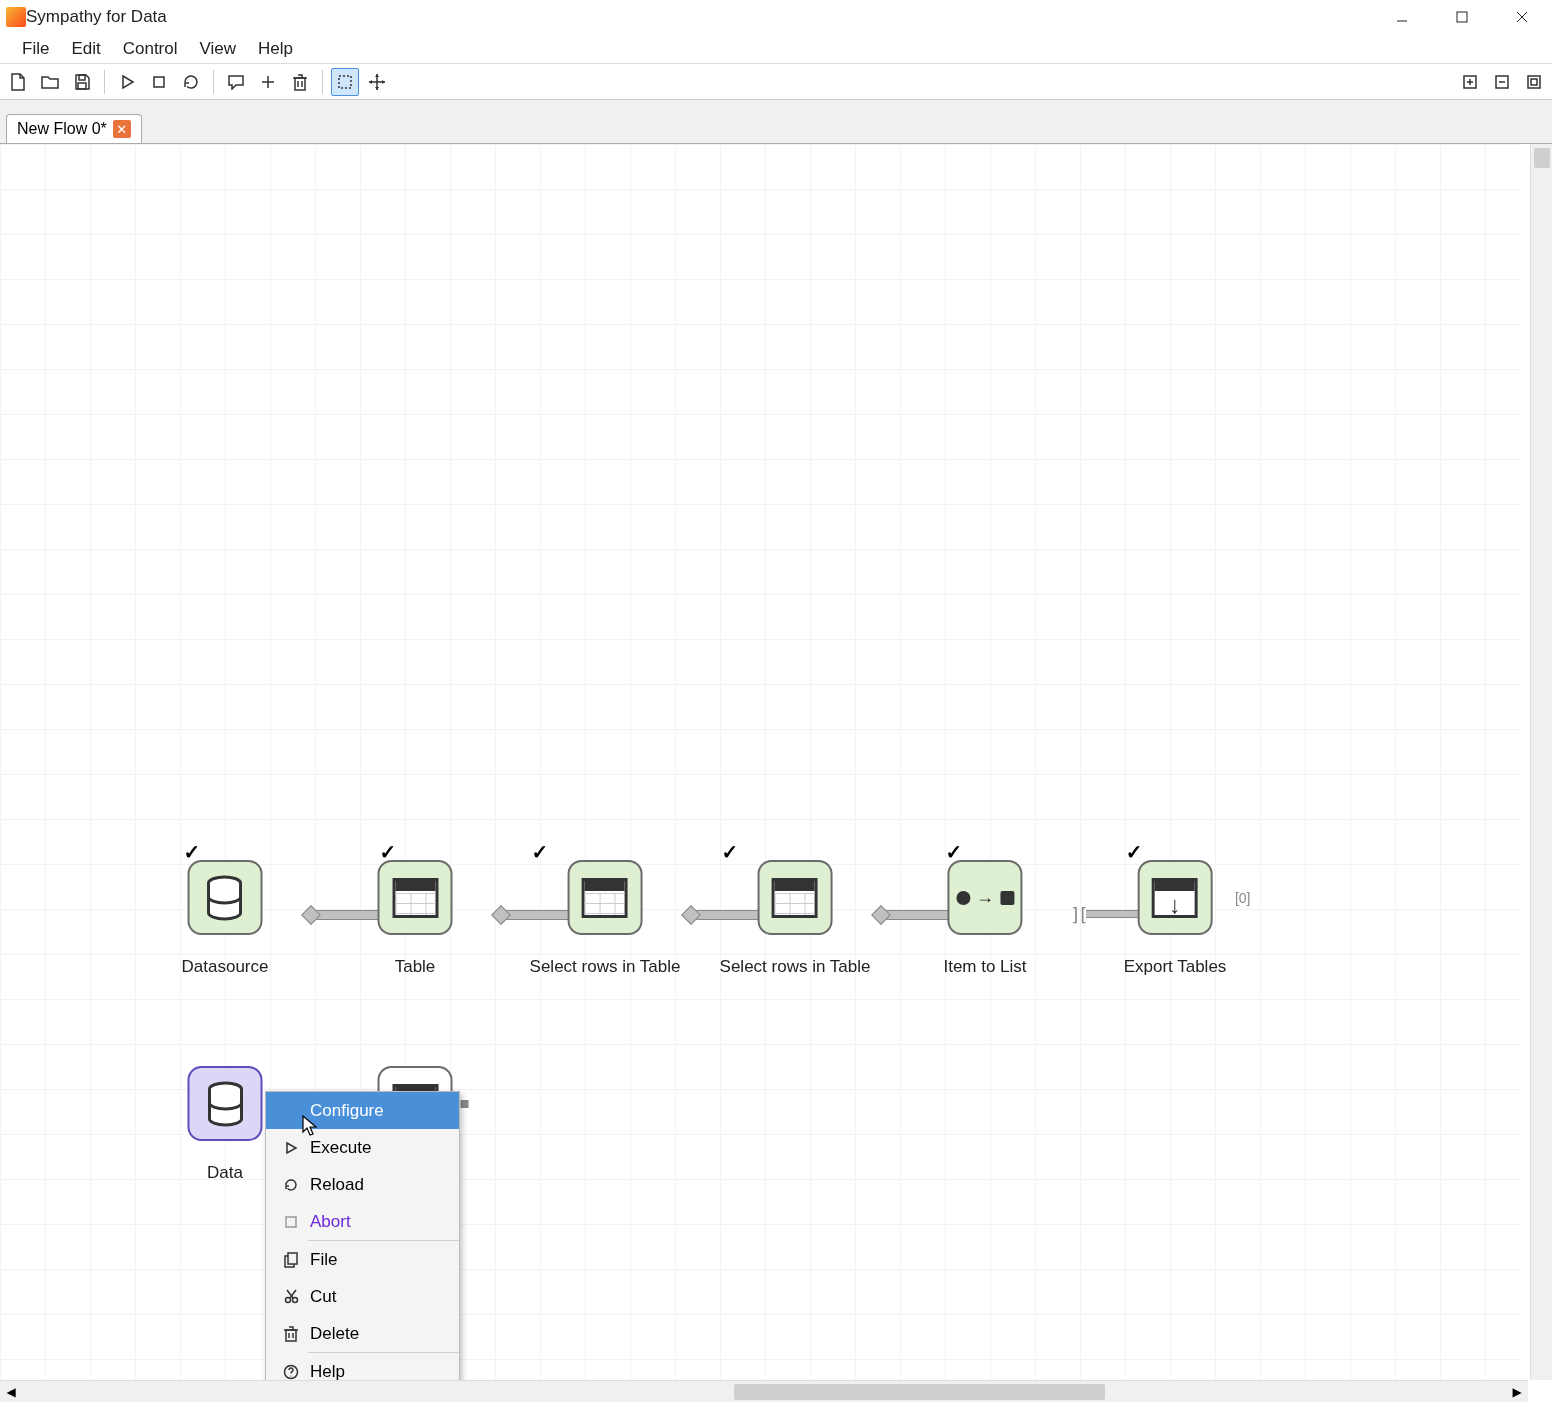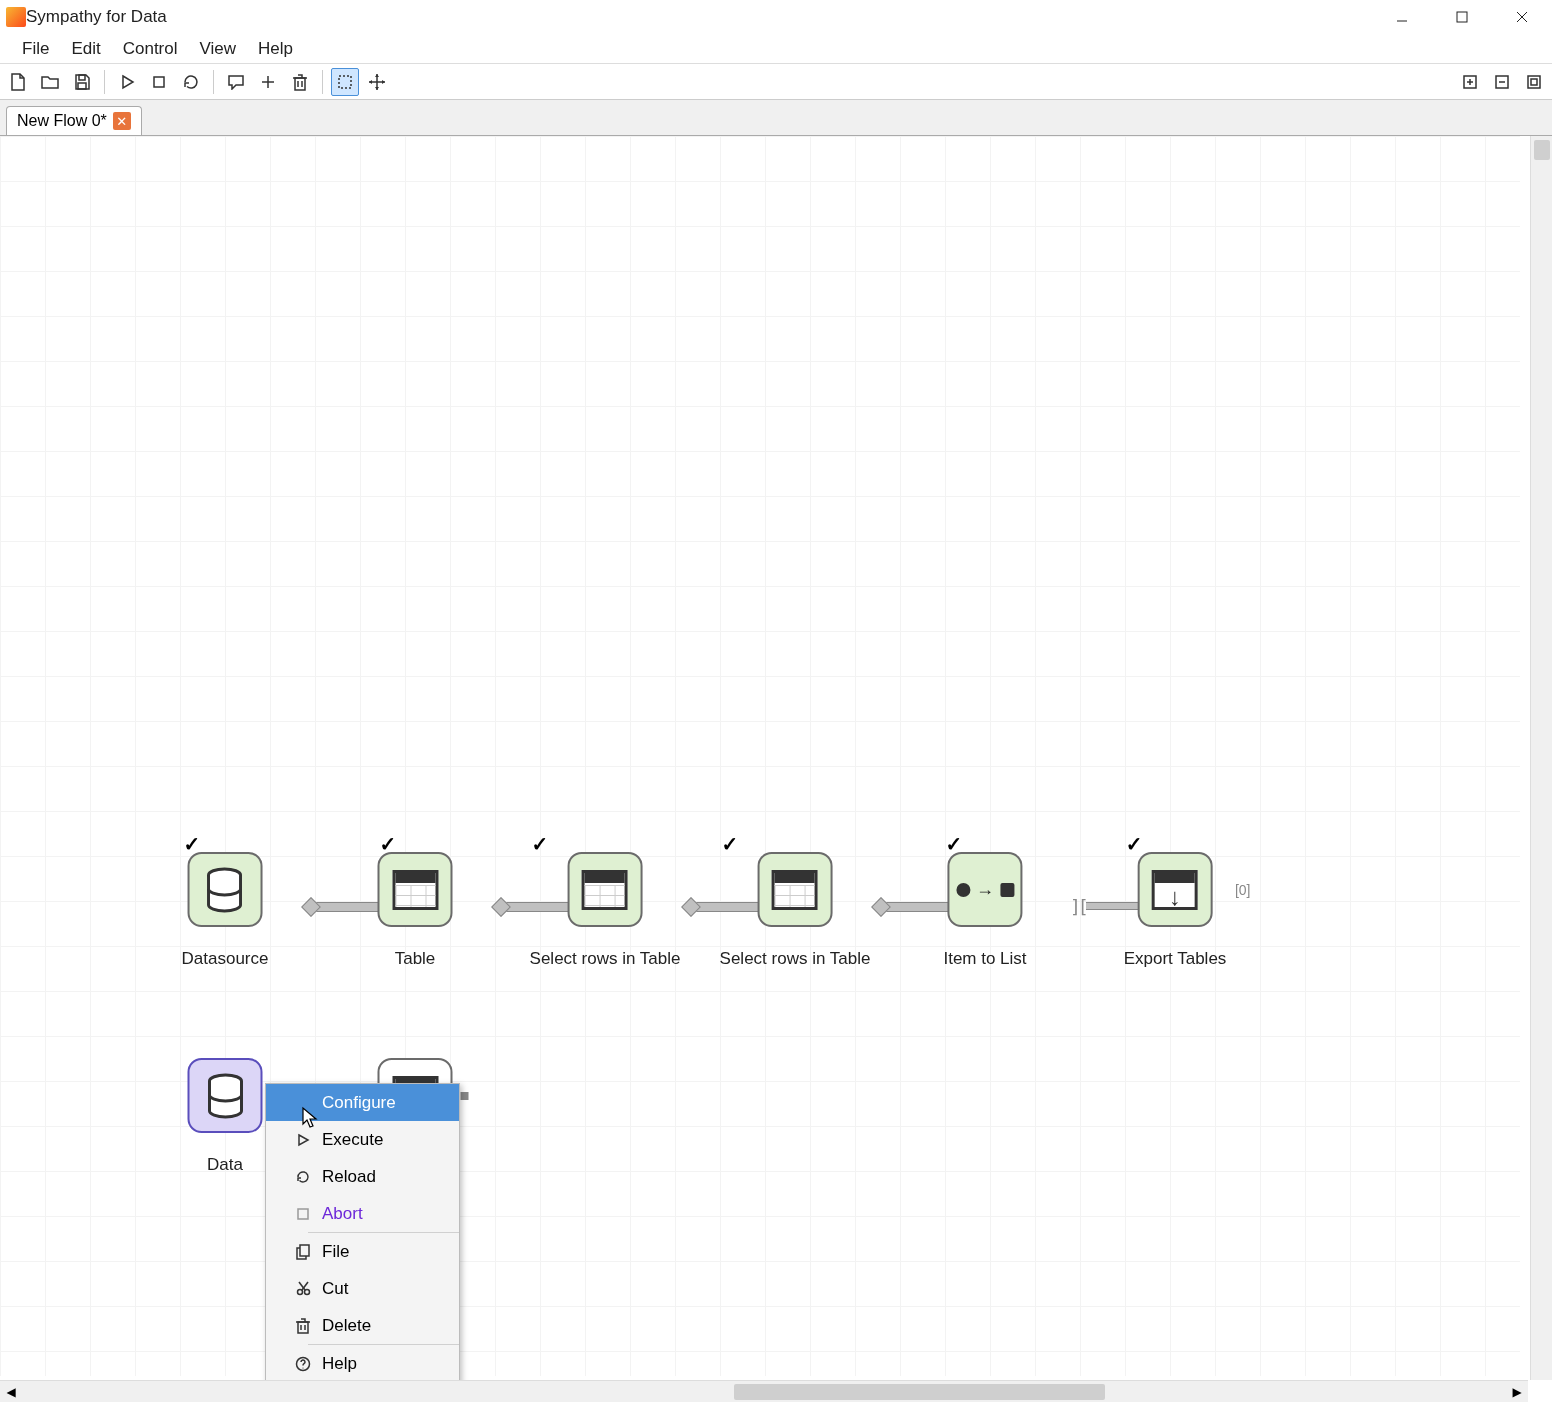--- a/index.html
+++ b/index.html
@@ -12,21 +12,21 @@
 .win-btn { width:60px; height:34px; display:flex; align-items:center; justify-content:center; }
 .win-btn svg { stroke:#222; }
 .menubar { height:30px; background:#fff; display:flex; align-items:center; padding-left:22px; gap:22px; font-size:17px; border-bottom:1px solid #ddd;}
 .menu-item { color:#222; }
 .toolbar { height:36px; background:#fff; display:flex; align-items:center; justify-content:space-between; padding:0 4px; border-bottom:1px solid #ccc;}
 .tool-left, .tool-right { display:flex; gap:4px; align-items:center; }
 .tool-btn { width:28px; height:28px; display:flex; align-items:center; justify-content:center; border-radius:2px;}
 .tool-btn.active { background:#cfe6ff; border:1px solid #4a90d9;}
 .tool-btn svg { stroke:#333; fill:none; stroke-width:1.5;}
 .separator { width:1px; height:24px; background:#ccc; margin:0 4px;}
-.tabs-bar { height:36px; background:#f0f0f0; display:flex; align-items:flex-end; padding-left:6px; border-bottom:1px solid #aaa;}
+.tabs-bar { height:44px; background:#f0f0f0; display:flex; align-items:flex-end; padding-left:6px; border-bottom:1px solid #aaa;}
 .tab { background:#fff; border:1px solid #aaa; border-bottom:none; padding:5px 10px; font-size:16px; display:flex; align-items:center; gap:6px; border-radius:4px 4px 0 0;}
 .tab-close { width:18px; height:18px; background:#e8743b; color:#fff; border-radius:2px; display:flex; align-items:center; justify-content:center; font-size:13px; line-height:1;}
 .canvas-wrap { flex:1; position:relative; background:#fff; overflow:hidden;}
 .canvas { position:absolute; left:0; top:0; width:1520px; height:1240px; 
  background-image: linear-gradient(#f3f3f3 1px, transparent 1px), linear-gradient(90deg,#f3f3f3 1px, transparent 1px);
  background-size: 45px 45px; }
 
 .node { position:absolute; display:flex; flex-direction:column; align-items:center; font-size:17px; color:#222;}
 .node-box { width:75px; height:75px; border:2px solid #6b6b6b; border-radius:14px; background:#dff0d2; display:flex; align-items:center; justify-content:center; position:relative;}
 .node-box.white { background:#fff; }
@@ -37,21 +37,21 @@
 .node-label { margin-top:22px; white-space:nowrap;}
 .connector { position:absolute; height:10px; background: #c0c0c0; border-top:1px solid #888; border-bottom:1px solid #888;}
 .connector::before, .connector::after { content:''; position:absolute; width:12px; height:12px; background:#c0c0c0; border:1px solid #888; top:-3px;}
 .connector::before { left:-6px; transform:rotate(45deg);}
 .connector::after { right:-6px; transform:rotate(45deg);}
 .conn-thin { position:absolute; height:10px; display:flex; align-items:center;}
 .conn-thin .bracket { font-family:monospace; font-size:18px; color:#888; letter-spacing:-3px;}
 .conn-thin .line { flex:1; height:8px; background:#c0c0c0; border-top:1px solid #888; border-bottom:1px solid #888;}
 
 .ctx-menu { position:absolute; width:195px; background:#f4f4f4; border:1px solid #bcbcbc; box-shadow:2px 2px 6px rgba(0,0,0,0.25); font-size:17px;}
-.ctx-item { height:37px; display:flex; align-items:center; padding-left:26px; position:relative;text-align:right;}
+.ctx-item { height:37px; display:flex; align-items:center; padding-left:14px; position:relative;text-align:right;}
 .ctx-item.highlighted { background:#4a90d9; color:#fff;}
 .ctx-item.disabled { color:#6d28d9;}
 .ctx-icon { width:22px; display:flex; justify-content:center; margin-right:8px;}
 .ctx-spacer { width:30px;}
 .ctx-divider { height:1px; background:#d0d0d0; margin-left:42px;}
 .ctx-arrow { position:absolute; right:10px; font-size:12px;}
 
 .cursor { position:absolute; width:20px; height:24px; pointer-events:none; z-index:1000;}
 
 .hscroll { position:absolute; left:0; bottom:0; right:24px; height:22px; background:#f0f0f0; border-top:1px solid #ddd; display:flex; align-items:center;}

